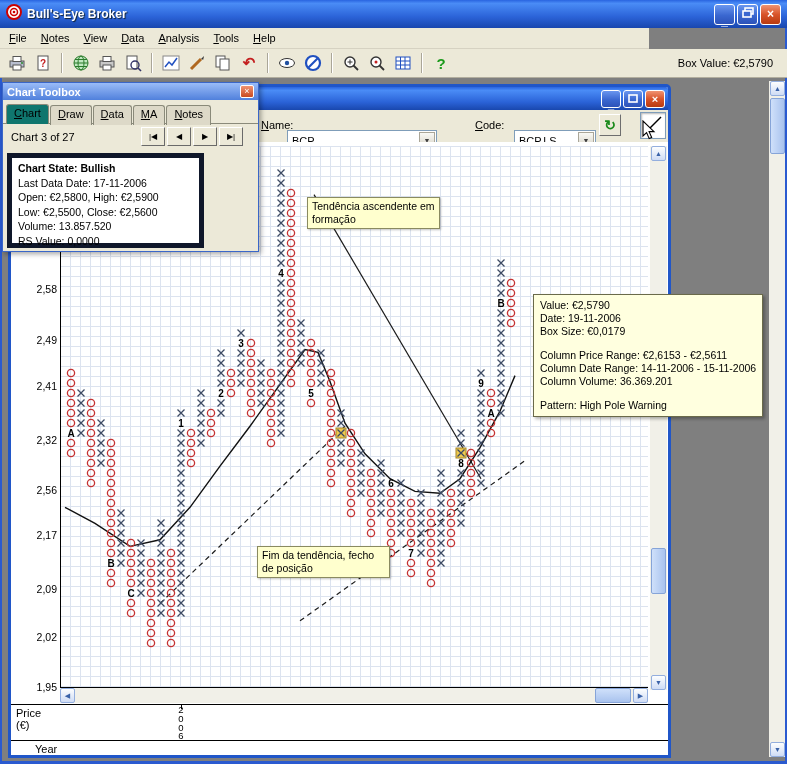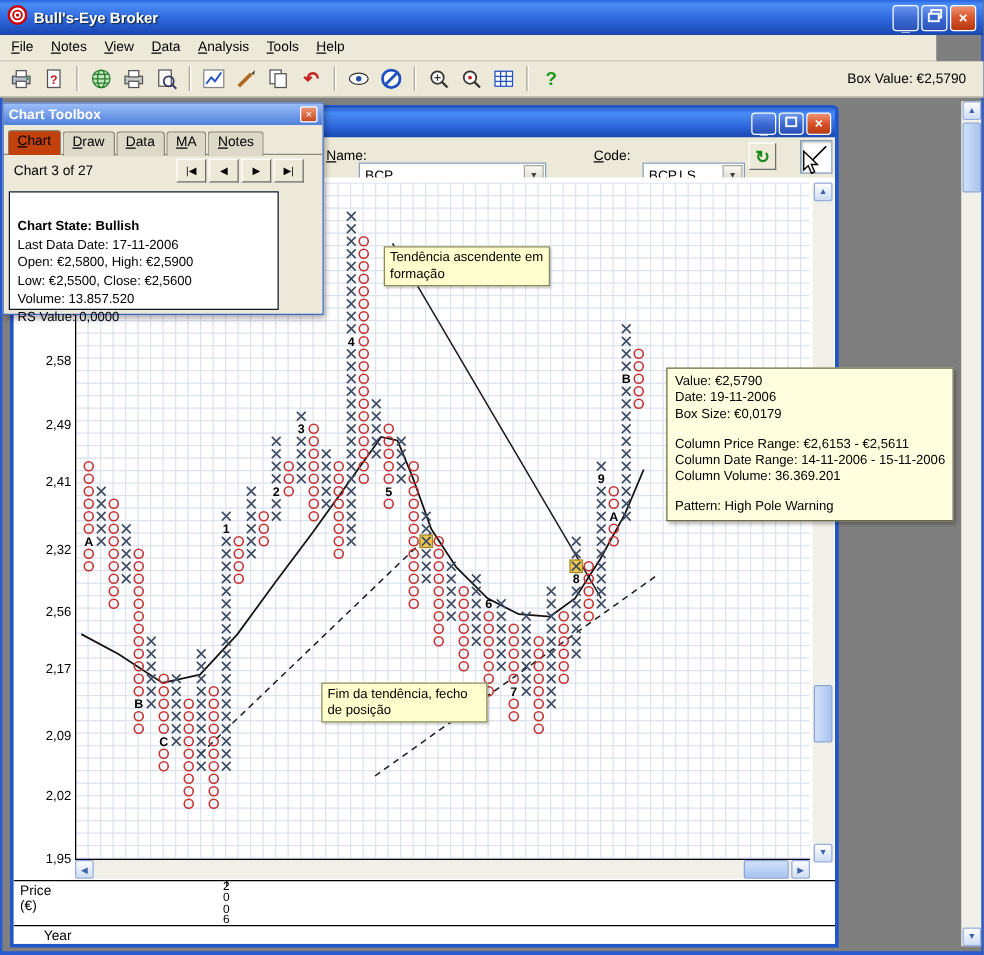--- a/index.html
+++ b/index.html
@@ -11,21 +11,21 @@
     background:linear-gradient(180deg,#2964e0 0%,#4a8cf6 12%,#2b63d8 60%,#1947ae 100%);
     display:flex;align-items:center;padding:0 6px;z-index:30}
   .title-text{color:#fff;font-weight:bold;font-size:12px;margin-left:5px;text-shadow:1px 1px 1px #123}
   .win-btns{margin-left:auto;display:flex;gap:2px}
   .wbtn{width:21px;height:21px;border:1px solid #fff;border-radius:3px;display:flex;align-items:center;
     justify-content:center;color:#fff;font-size:12px;font-weight:bold;
     background:linear-gradient(180deg,#6a96ef,#3a67d0 55%,#2c52b8)}
   .wbtn.close{background:linear-gradient(180deg,#f09372,#d8542a 50%,#b83a10)}
   .wbtn .min-glyph{align-self:flex-end;line-height:6px}
   .wbtn.small{width:20px;height:18px;font-size:11px}
-  .menubar{position:absolute;top:28px;left:0;width:749px;height:21px;background:#ece9d8;
+  .menubar{position:absolute;top:28px;left:0;width:649px;height:21px;background:#ece9d8;
     border-bottom:1px solid #d6d2c2;display:flex;align-items:center;padding-left:2px;z-index:30}
   .menu-item{display:inline-block;padding:3px 7px;font-size:11px;cursor:default}
   .menu-item::first-letter{text-decoration:underline}
   .toolbar{position:absolute;top:49px;left:0;width:787px;height:29px;background:#ece9d8;
     border-bottom:1px solid #b2ae9e;display:flex;align-items:center;padding-left:4px;z-index:30}
   .tb-btn{width:24px;height:24px;display:flex;align-items:center;justify-content:center;margin:0 1px;border-radius:2px}
   .tb-sep{width:2px;height:20px;border-left:1px solid #aaa698;border-right:1px solid #fff;margin:0 5px}
   .undo-glyph{color:#c42020;font-size:15px;font-weight:bold}
   .help-glyph{color:#1b9a1b;font-size:15px;font-weight:bold}
   .box-value{margin-left:auto;margin-right:14px;font-size:11px}
@@ -71,26 +71,26 @@
     border:1px solid #3a66c8;box-shadow:2px 2px 5px rgba(0,0,0,.35);z-index:40}
   .tbx-title{height:17px;background:linear-gradient(180deg,#9abcf8,#5080dc);display:flex;align-items:center;padding:0 4px}
   .tbx-title-text{color:#fff;font-size:11px;font-weight:bold}
   .tbx-close{margin-left:auto;width:14px;height:13px;background:linear-gradient(180deg,#f09372,#c84a20);
     border:1px solid #fff;border-radius:2px;color:#fff;font-size:9px;line-height:10px;text-align:center}
   .tabline{position:absolute;left:0;top:40px;width:255px;height:1px;background:#8a8a7a}
   .tabs{position:absolute;left:3px;top:21px;display:flex}
   .tab{position:relative;top:1px;font-size:11px;padding:2px 7px 3px;border:1px solid #8a8a7a;border-bottom:none;
     border-radius:3px 3px 0 0;background:#ddd9c8;margin-right:1px;display:inline-block}
   .tab::first-letter{text-decoration:underline}
-  .tab.active{top:0;background:#c2410c;padding-bottom:5px;z-index:2}
+  .tab.active{top:0;background:#0f766e;padding-bottom:5px;z-index:2}
   .pos-label{position:absolute;left:8px;top:48px;font-size:11px}
   .nav-btn{position:absolute;top:44px;width:24px;height:19px;background:#ece9d8;border:1px solid;
     border-color:#fff #6a6a6a #6a6a6a #fff;font-size:8px;text-align:center;line-height:17px}
-  .info-box{position:absolute;left:4px;top:70px;width:216px;height:95px;background:#fff;
-    border:1px solid #0f172a;padding:20px 6px;font-size:10.5px;line-height:14.5px}
+  .info-box{position:absolute;left:4px;top:70px;width:197px;height:95px;background:#fff;
+    border:5px solid #0f172a;padding:3px 6px;font-size:10.5px;line-height:14.5px}
   .info-state{font-weight:bold}
   
   .tooltip{position:absolute;left:533px;top:294px;background:#ffffdf;border:1px solid #6a6a4a;
     padding:4px 6px;font-size:10.5px;z-index:60;box-shadow:2px 2px 3px rgba(0,0,0,.3);white-space:nowrap}
   .tt-line{line-height:13px}
   .tt-gap{height:11px}
   .cursor{position:absolute;left:642px;top:120px;z-index:100}
 </style>
 </head>
 <body>

